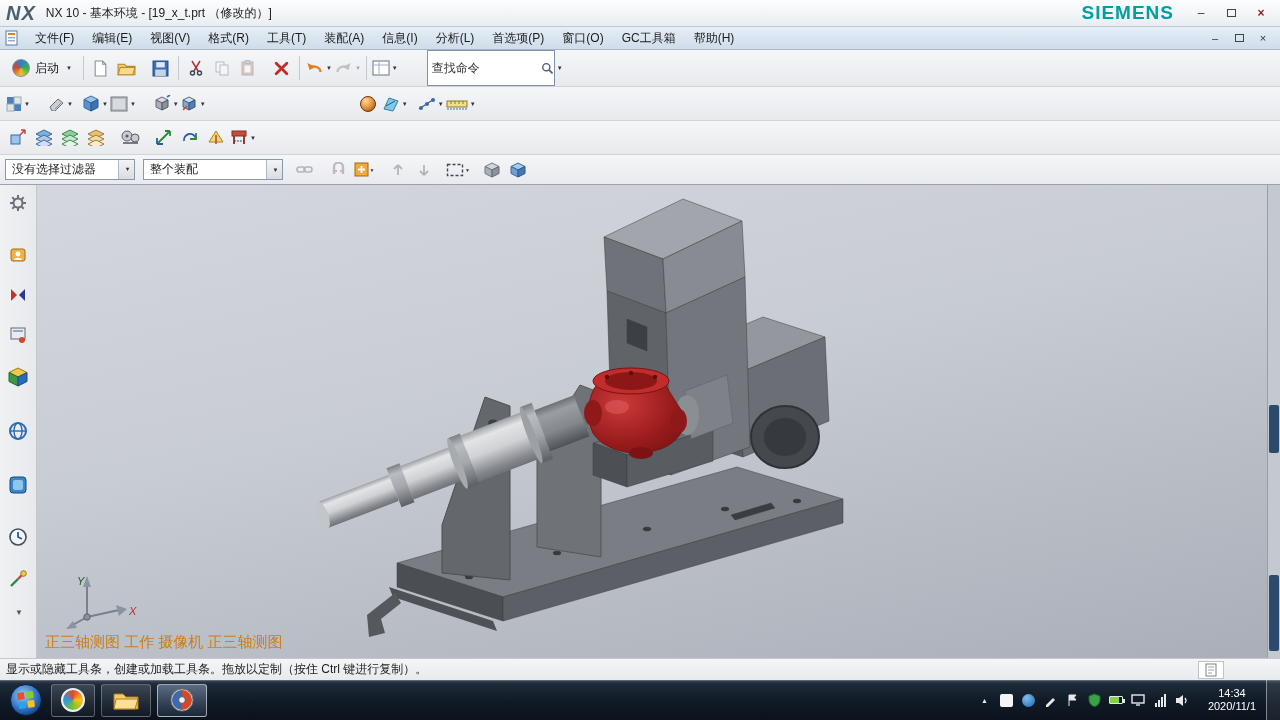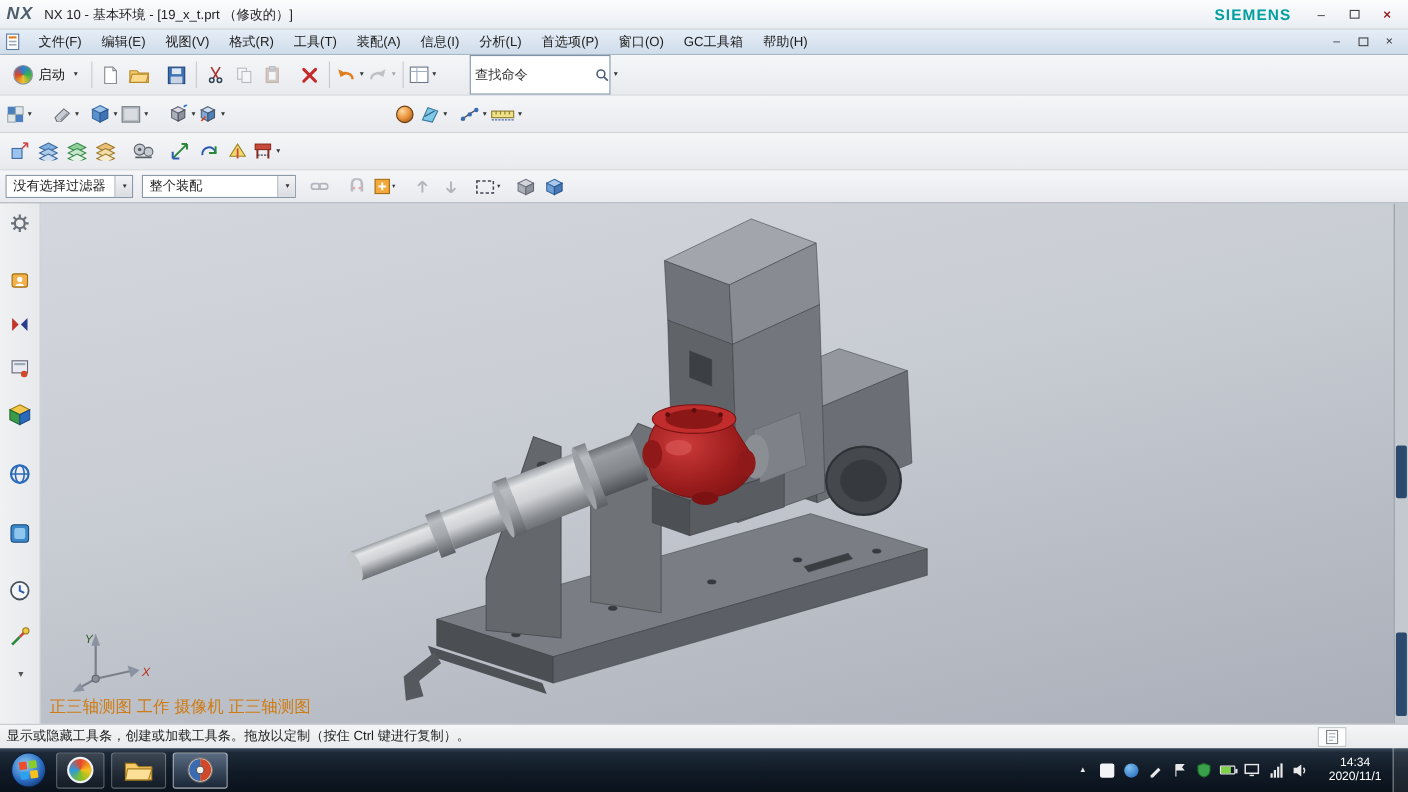--- a/index.html
+++ b/index.html
@@ -3,23 +3,23 @@
 <meta charset="utf-8">
 <style>
   * { margin:0; padding:0; box-sizing:border-box; }
   body { font-family:"Liberation Sans","DejaVu Sans",sans-serif; background:#333; }
   .app { position:relative; width:1280px; height:720px; overflow:hidden; background:#eef0f2; }
 
   
   .titlebar { position:absolute; top:0; left:0; right:0; height:27px;
     background:linear-gradient(#fdfdfe,#e9edf2); border-bottom:1px solid #c2c8cf;
     display:flex; align-items:center; padding:0 6px; font-size:12px; color:#222; }
-  .nx-logo { font-weight:bold; font-size:16px; color:#4d5f6e; letter-spacing:1px; margin-right:10px; font-style:italic; }
+  .nx-logo { font-weight:bold; font-size:20px; color:#4d5f6e; letter-spacing:1px; margin-right:10px; font-style:italic; }
   .titletext { flex:0 1 auto; }
-  .siemens { margin-left:auto; color:#009fa0; font-weight:bold; letter-spacing:1px; font-size:14px; margin-right:14px; }
+  .siemens { margin-left:auto; color:#009fa0; font-weight:bold; letter-spacing:1px; font-size:19px; margin-right:14px; }
   .wbtns { display:flex; gap:4px; }
   .wbtn { width:26px; height:17px; display:flex; align-items:center; justify-content:center;
     font-size:12px; color:#333; border-radius:2px; }
   .wbtn.close { color:#8d1f1f; font-weight:bold; }
   .boxglyph { width:9px; height:8px; border:1px solid #444; display:inline-block; }
 
   
   .menubar { position:absolute; top:27px; left:0; right:0; height:23px;
     background:linear-gradient(#e6eef7,#cfdcea); border-bottom:1px solid #a9b6c4;
     display:flex; align-items:center; font-size:12px; color:#1c1c1c; padding:0 4px; }
@@ -48,21 +48,21 @@
     background:#fff; margin-left:28px; }
   .searchbox input { border:0; outline:0; width:100%; font-size:12px; padding:0 4px; color:#333; background:transparent; }
   .gap8{width:8px;} .gap16{width:16px;} .gap150{width:148px;}
   .ic { display:block; }
 
   
   .seldrop { display:flex; align-items:center; height:21px; border:1px solid #8a98a8; background:#fff;
     font-size:12px; color:#222; padding-left:6px; margin-right:8px; }
   .seldrop .dd { margin-left:auto; width:16px; height:19px; border-left:1px solid #aeb8c2;
     background:linear-gradient(#f3f4f6,#d9dce1); display:flex; align-items:center; justify-content:center; }
-  .w130{width:116px;font-family:Liberation Mono, monospace;} .w140{width:140px;}
+  .w130{width:130px;font-family:Liberation Mono, monospace;} .w140{width:140px;}
 
   
   .sidebar { position:absolute; top:185px; left:0; width:37px; height:473px;
     background:linear-gradient(90deg,#f0f1f3,#e7e9ec); border-right:1px solid #c3c7cc;
     display:flex; flex-direction:column; align-items:center; }
   .sbicon { width:24px; height:24px; display:flex; align-items:center; justify-content:center; }
   .viewport { position:absolute; top:185px; left:37px; width:1243px; height:473px;
     background:linear-gradient(168deg,#d4d7dd 0%, #c8ccd3 42%, #a9aeb8 100%); overflow:hidden; }
   .model { position:absolute; top:0; left:0; }
   .watermark { position:absolute; left:520px; top:146px; display:flex; align-items:center; gap:8px;

